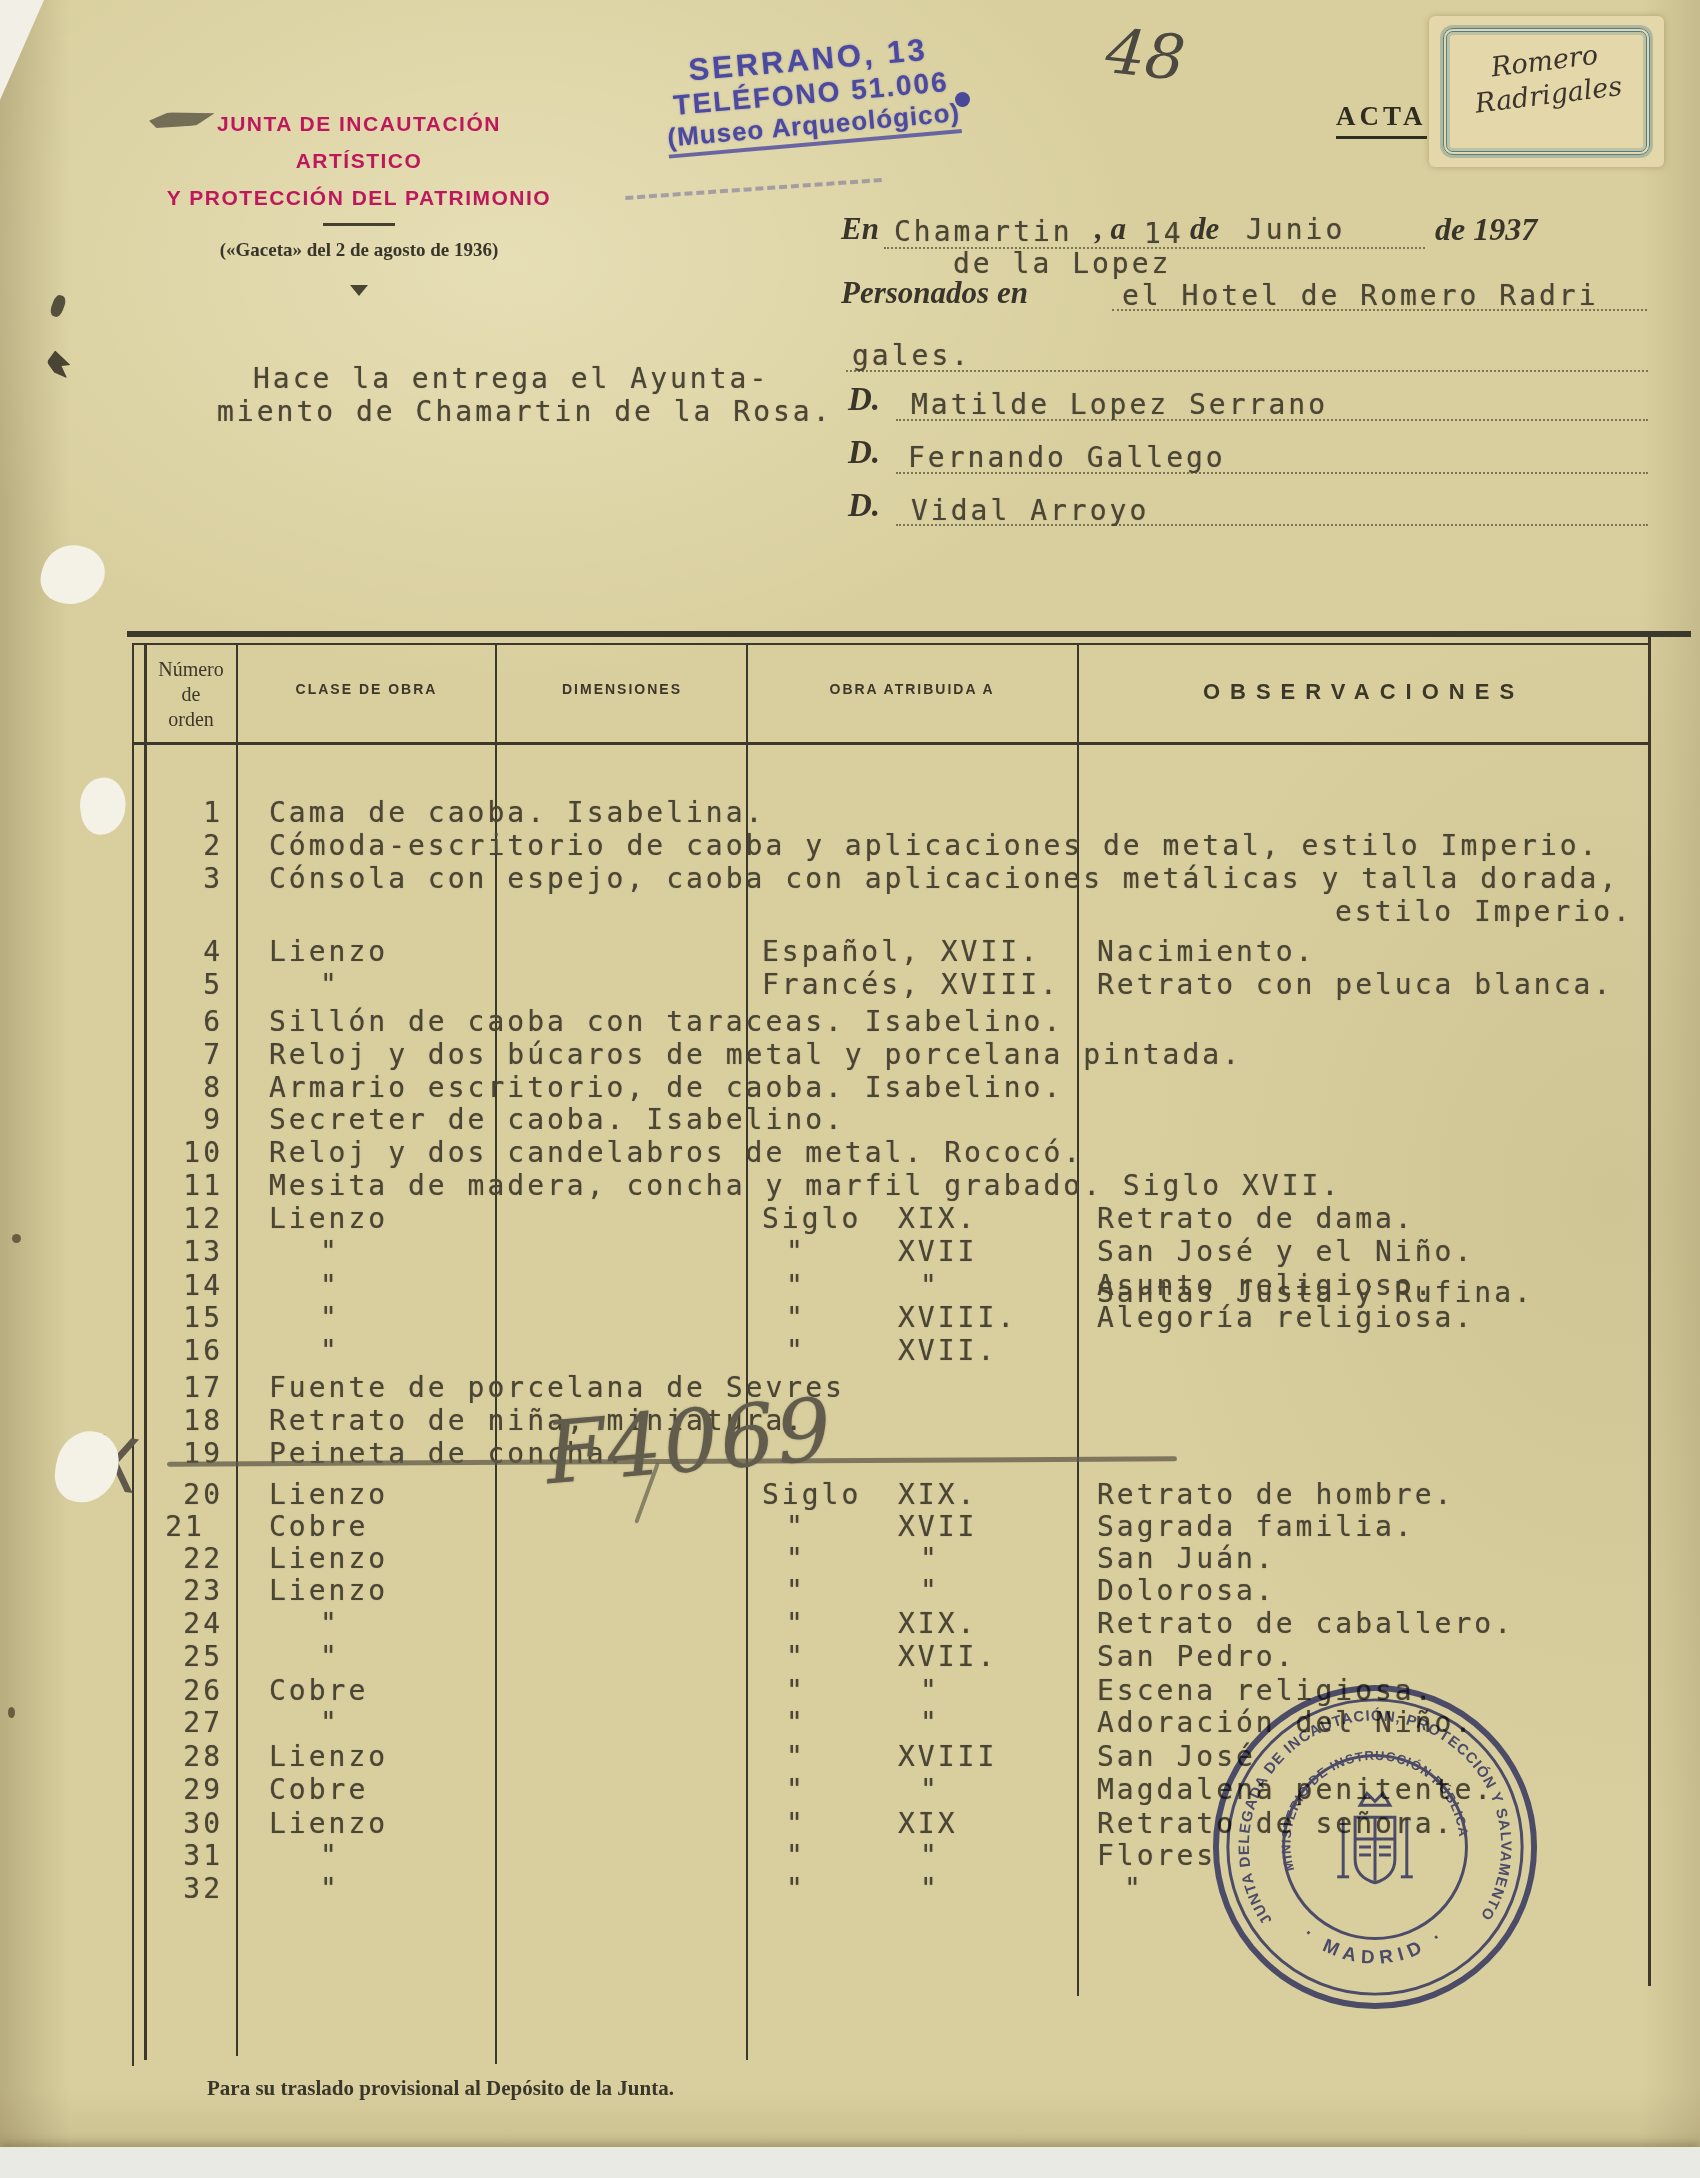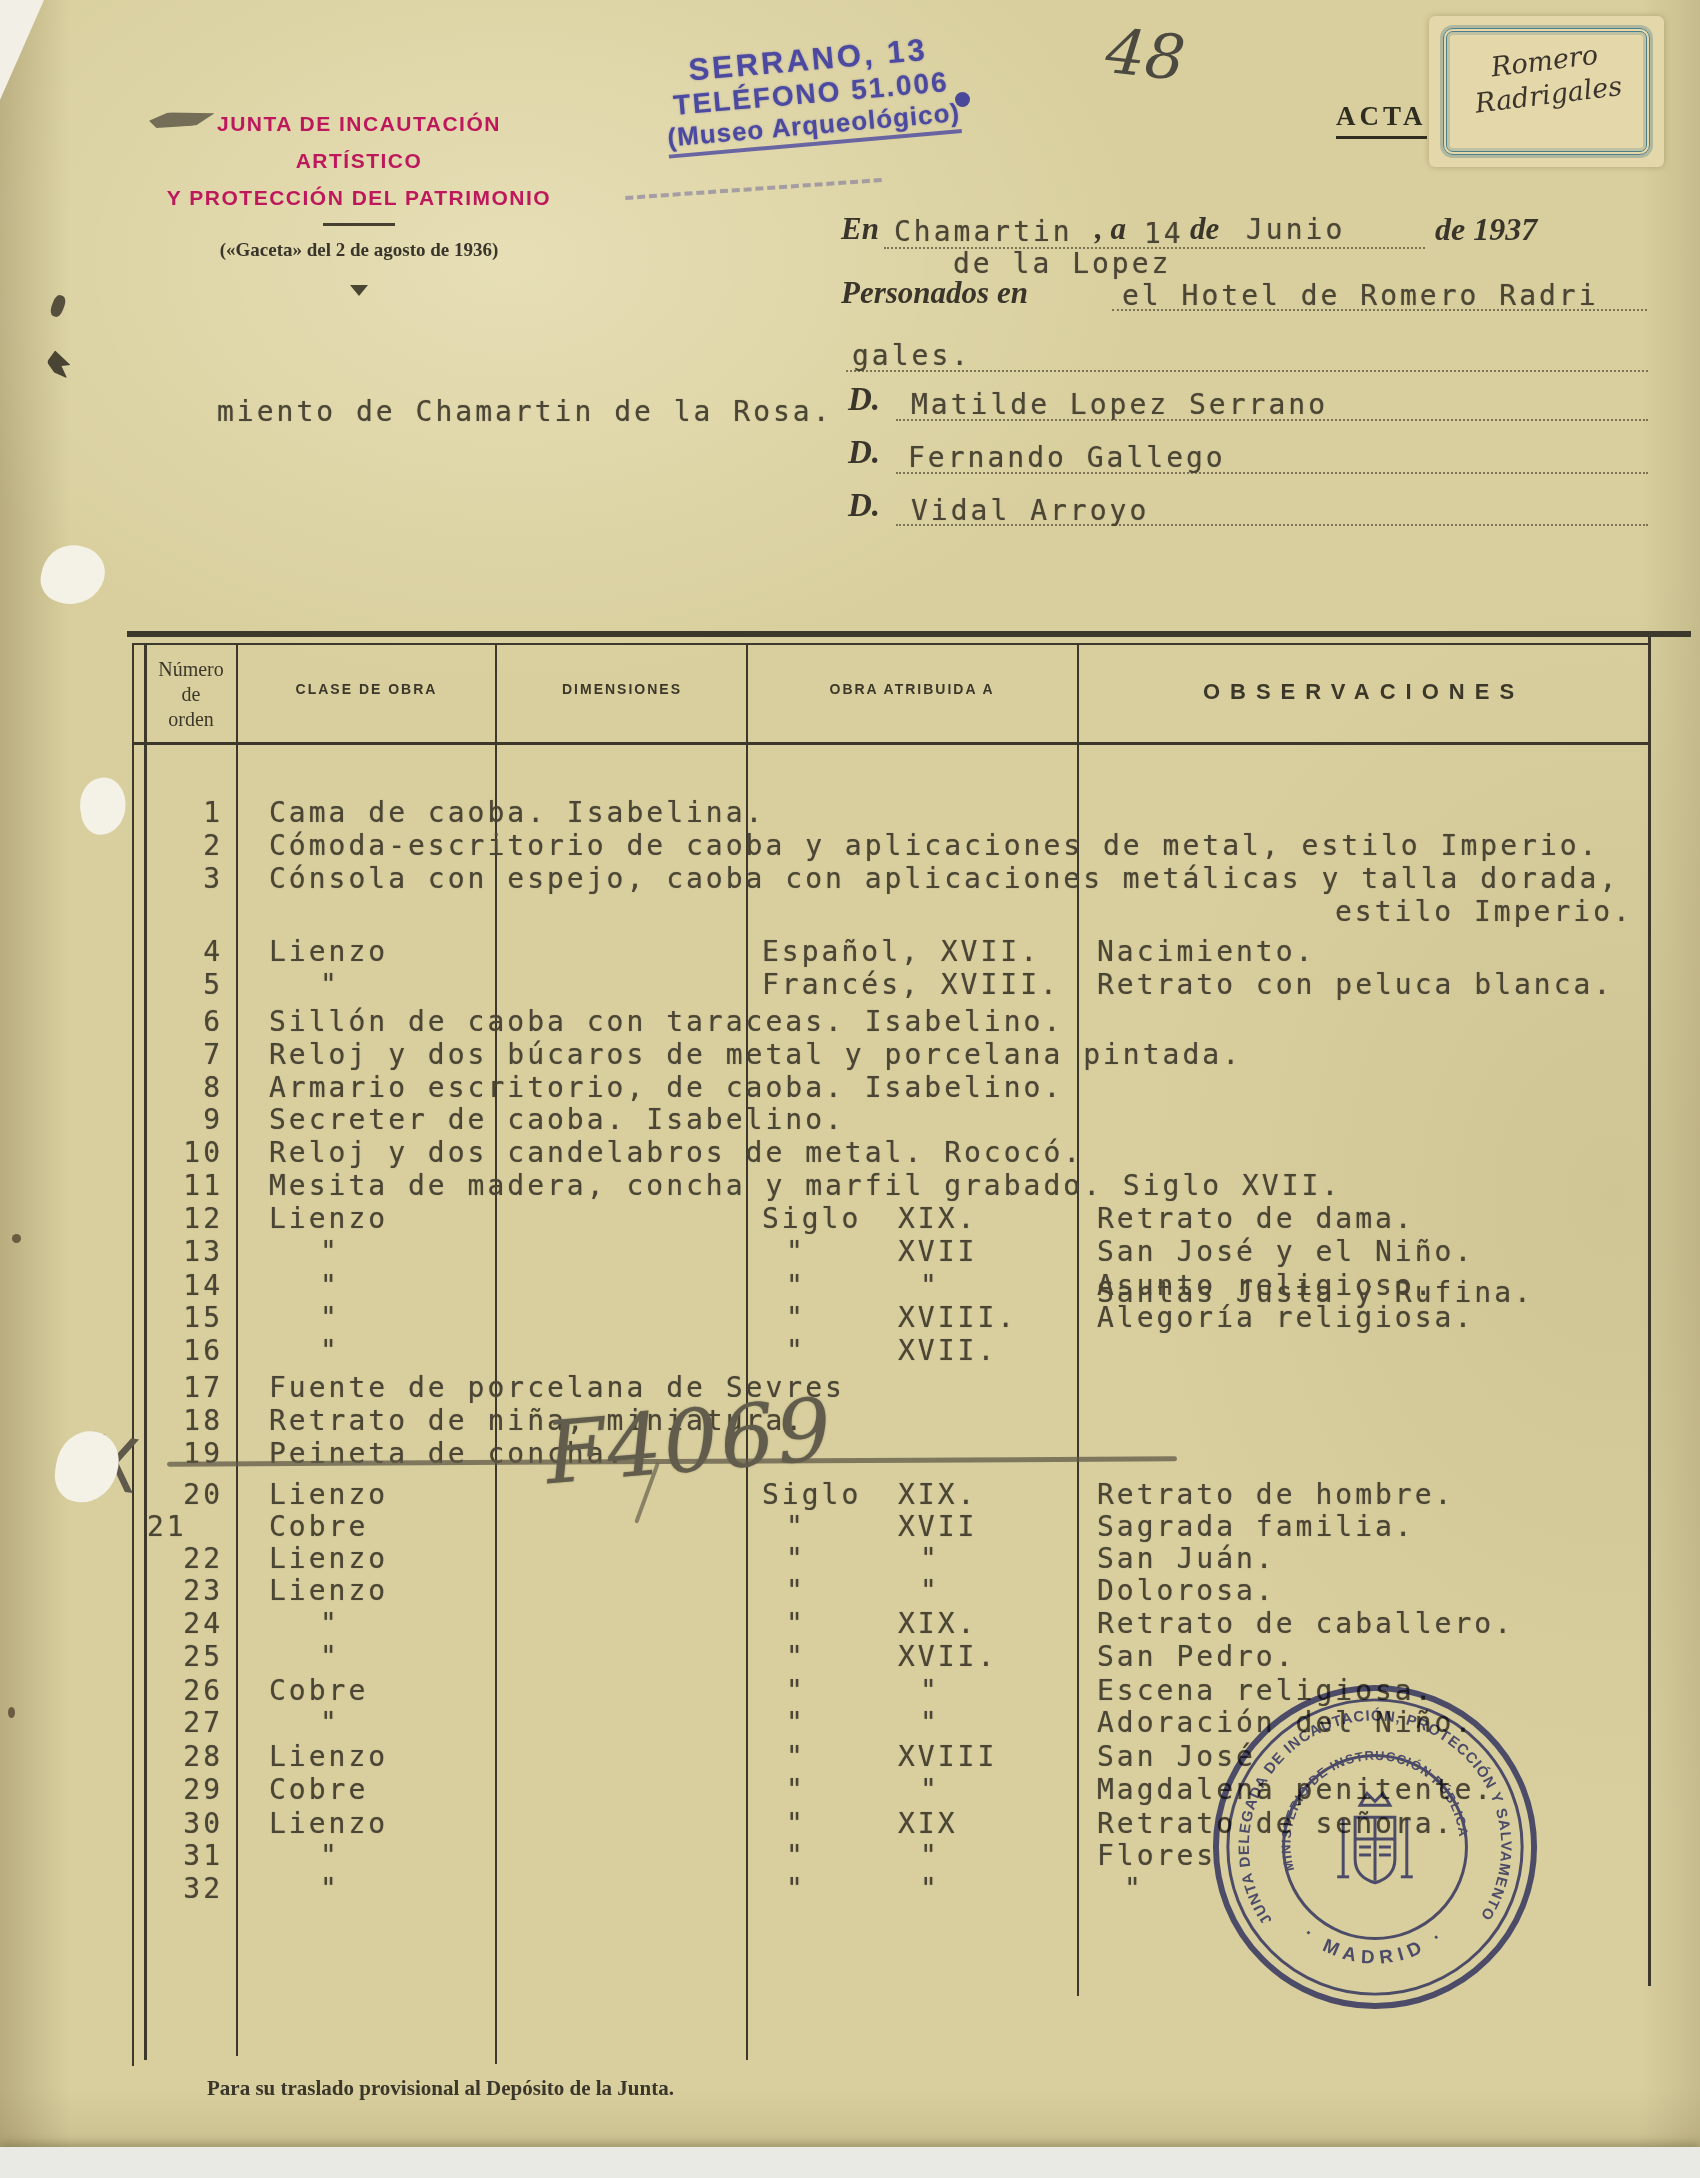--- a/index.html
+++ b/index.html
@@ -115,20 +115,21 @@
 
   <div class="acta">ACTA</div>
   <div class="label-paper">
     <div class="label-frame"></div>
     <div class="label-hw">
       <div>Romero</div>
       <div>Radrigales</div>
     </div>
   </div>
 
+  <div class="tw" style="left:253px;top:362px;">Hace la entrega el Ayunta-</div>
   <div class="tw" style="left:217px;top:395px;">miento de Chamartin de la Rosa.</div>
 
   <div class="pr it" style="left:841px;top:211px;font-size:31px;">En</div>
   <div class="dot" style="left:884px;top:247px;width:541px;"></div>
   <div class="tw" style="left:894px;top:215px;">Chamartin</div>
   <div class="pr it" style="left:1095px;top:211px;font-size:31px;">, a</div>
   <div class="tw" style="left:1144px;top:217px;">14</div>
   <div class="pr it" style="left:1190px;top:211px;font-size:31px;">de</div>
   <div class="tw" style="left:1246px;top:213px;">Junio</div>
   <div class="pr it" style="left:1435px;top:211px;font-size:32px;">de 1937</div>
@@ -272,21 +273,21 @@
         <div class="tw" style="left: 269px; top: 1437px;">Peineta de concha.</div>
       </div>
       <div>
         <div class="tw" style="left: 147px; top: 1478px; width: 76px; text-align: right;">20</div>
         <div class="tw" style="left: 269px; top: 1478px;">Lienzo</div>
         <div class="tw" style="left: 762px; top: 1478px;">Siglo</div>
         <div class="tw" style="left: 898px; top: 1478px;">XIX.</div>
         <div class="tw" style="left: 1097px; top: 1478px;">Retrato de hombre.</div>
       </div>
       <div>
-        <div class="tw" style="left: 147px; top: 1510px; width: 76px; text-align: left;">21</div>
+        <div class="tw" style="left: 147px; top: 1510px; width: 76px; text-align: center;">21</div>
         <div class="tw" style="left: 269px; top: 1510px;">Cobre</div>
         <div class="tw" style="left: 786px; top: 1510px;">"</div>
         <div class="tw" style="left: 898px; top: 1510px;">XVII</div>
         <div class="tw" style="left: 1097px; top: 1510px;">Sagrada familia.</div>
       </div>
       <div>
         <div class="tw" style="left: 147px; top: 1542px; width: 76px; text-align: right;">22</div>
         <div class="tw" style="left: 269px; top: 1542px;">Lienzo</div>
         <div class="tw" style="left: 786px; top: 1542px;">"</div>
         <div class="tw" style="left: 920px; top: 1542px;">"</div>

